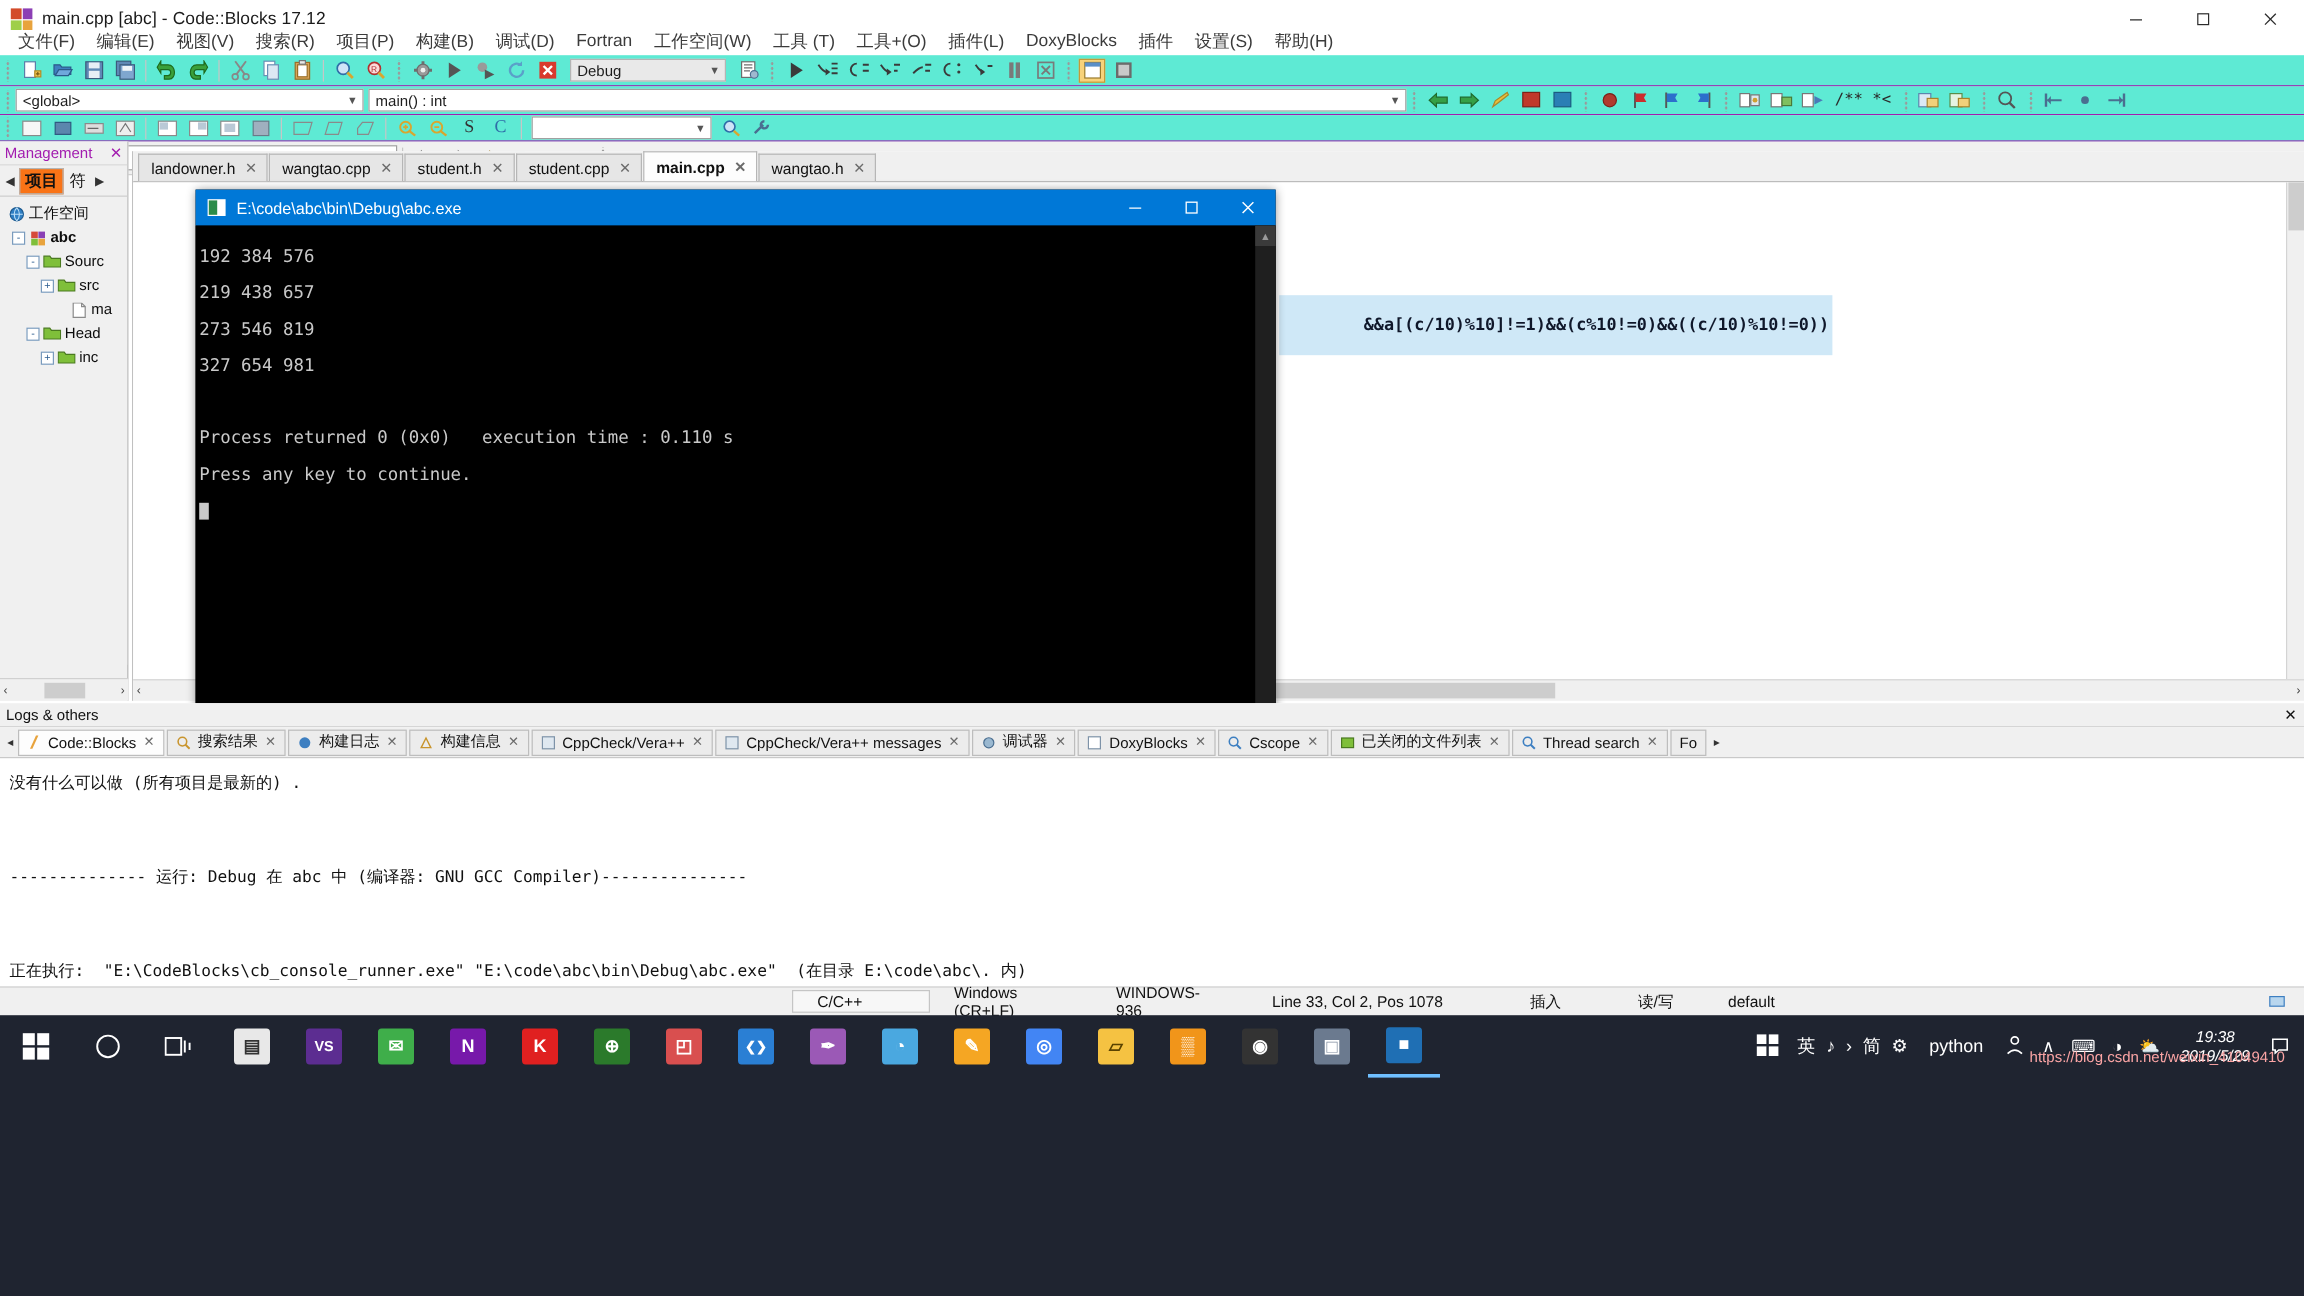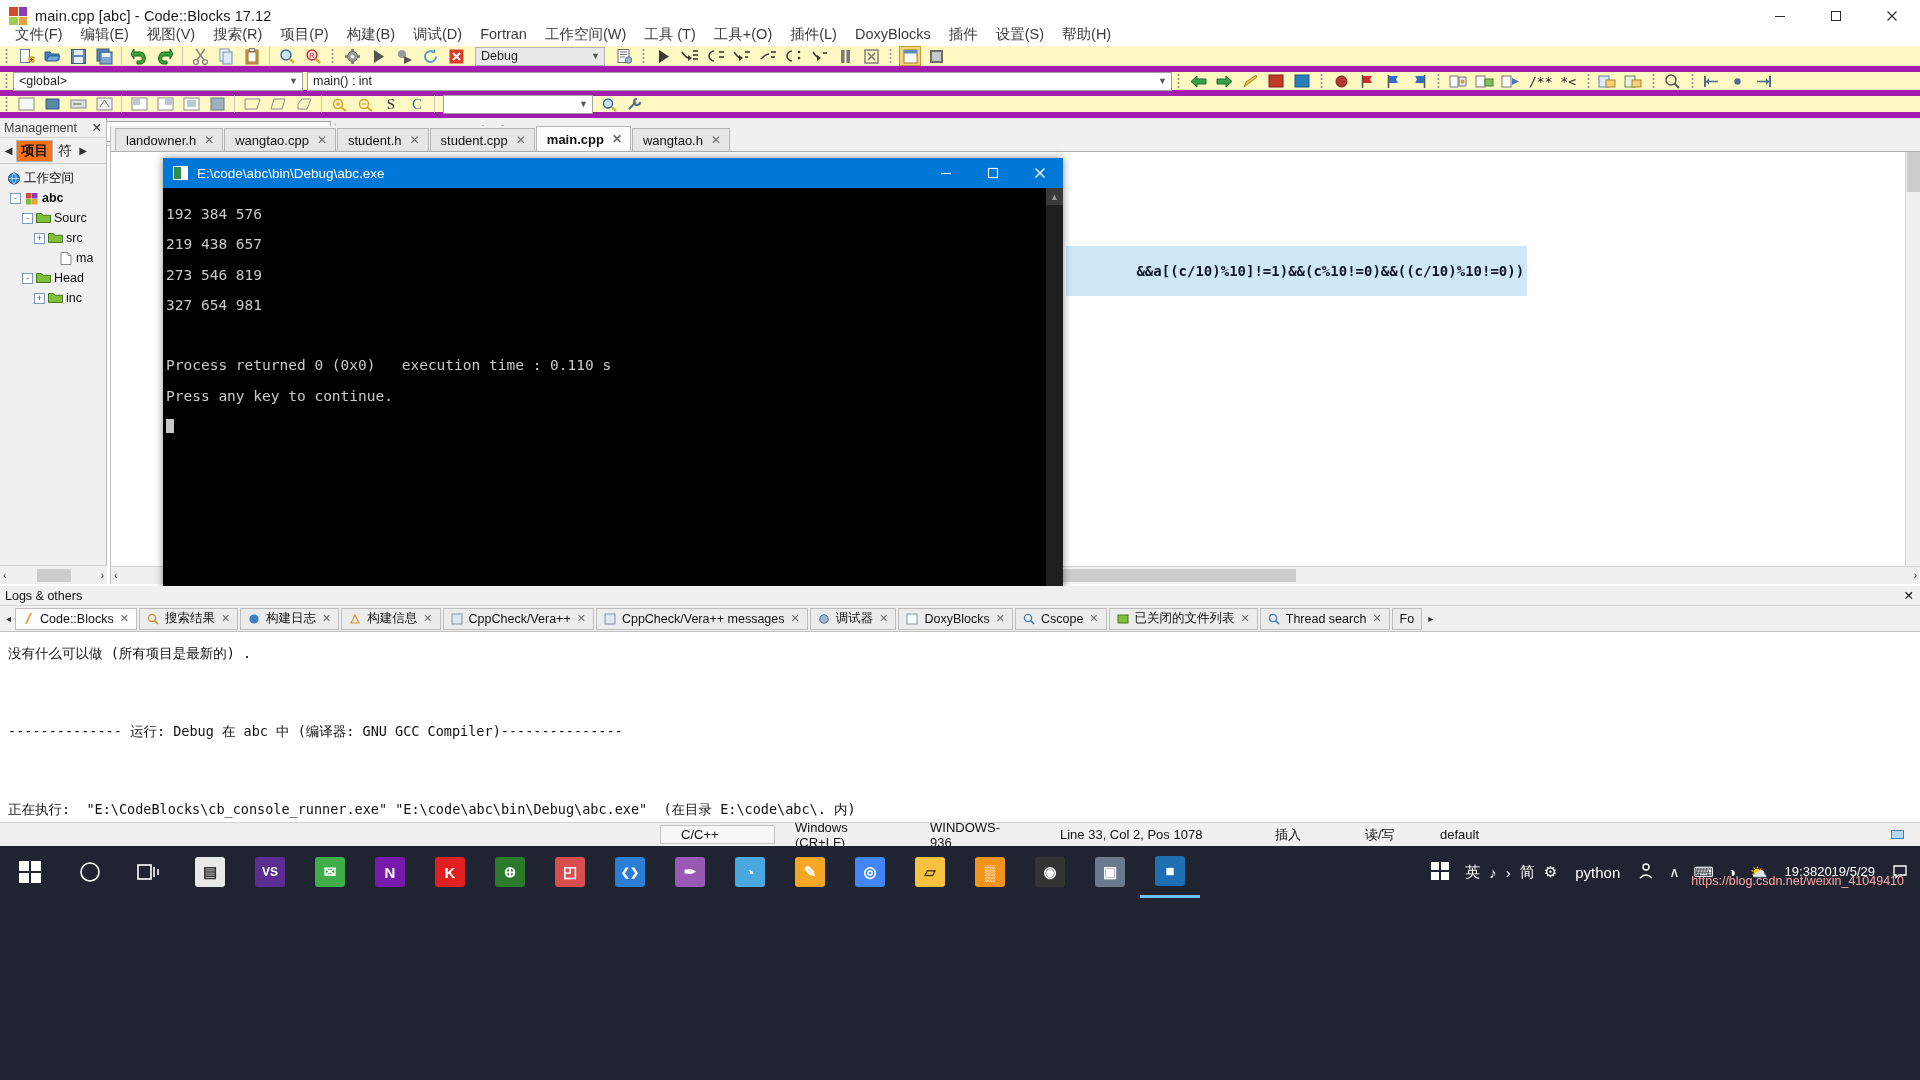--- a/index.html
+++ b/index.html
@@ -48,22 +48,22 @@
   .menubar {
     position: absolute; left: 0; top: 22px; width: 1596px; height: 24px;
     display: flex; align-items: center; padding-left: 6px;
     font-size: 14.5px; color: #3b3b3b;
   }
   .menu-item { padding: 2px 9px; white-space: nowrap; }
 
   
   .toolbar {
     position: absolute; left: 0; width: 1920px;
-    background: #fef9c3;
-    border-bottom: 6px solid #a21caf;
+    background: #5eead4;
+    border-bottom: 1px solid #a21caf;
     display: flex; align-items: center;
   }
   #toolbar1 { top: 46px; height: 26px; }
   #toolbar2 { top: 72px; height: 24px; }
   #toolbar3 { top: 96px; height: 22px; }
   #toolbar4 { top: 118px; height: 28px; background:#f0f0f0; border-bottom:1px solid #cfcfcf;}
   .grip {
     width: 7px; height: 18px; margin: 0 3px;
     background-image: radial-gradient(circle, #9a9a9a 1px, transparent 1.2px);
     background-size: 3px 4px; background-position: 2px 1px; background-repeat: repeat-y;
@@ -88,21 +88,21 @@
   .combo-dbg { width: 130px; }
   .combo-search { width: 150px; }
 
   
   .mgmt {
     position: absolute; left: 0; top: 118px; width: 107px; height: 466px;
     background: #f0f0f0; border-right: 1px solid #b9b9b9;
   }
   .mgmt-hdr {
     height: 20px; display:flex; align-items:center; justify-content:space-between;
-    padding: 0 4px 0 4px; font-size: 12.5px; color:#404040; background:#f0f0f0;
+    padding: 0 4px 0 4px; font-size: 12.5px; color:#a21caf; background:#f0f0f0;
     border-bottom: 1px solid #d5d5d5;
   }
   .mgmt-tabs {
     height: 26px; display:flex; align-items:center; gap:1px;
     border-bottom: 1px solid #c9c9c9; padding-left:2px; background:#f0f0f0;
   }
   .arrow-btn { width:13px; color:#333; font-size:10px; text-align:center; }
   .mtab { font-size:13.5px; padding: 1px 4px; color:#111; }
   .mtab.active { font-weight: bold; background:#f97316; border:1px solid #b5b5b5; }
   .tree {
@@ -240,21 +240,21 @@
     position:absolute; left:0; top:0; width:1920px; height:52px;
     display:flex; align-items:center;
   }
   .tb-item { width:60px; height:52px; display:flex; align-items:center; justify-content:center; flex:none; }
   .tb-sq { width:30px; height:30px; border-radius:3px; display:flex; align-items:center; justify-content:center;
            color:#fff; font-size:15px; font-weight:bold; }
   .tb-right {
     position:absolute; right:0; top:0; height:52px; display:flex; align-items:center;
     color:#fff; font-size:13px;
   }
-  .clock { display:flex; flex-direction:row; align-items:center; line-height:1.25; padding:0 10px; font-size:13px; }
+  .clock { display:flex; flex-direction:column; align-items:center; line-height:1.25; padding:0 10px; font-size:13px;font-style:italic; }
   .ime { display:flex; align-items:center; gap:9px; color:#fff; font-size:15px; padding:0 8px; }
   .watermark {
     position:absolute; right:16px; top:28px; color:#fca5a5; font-size:12.5px;
     font-family:"Liberation Sans", sans-serif;
   }
   .tray-ico { padding:0 7px; color:#fff; font-size:14px; }
 </style>
 </head>
 <body>
 

